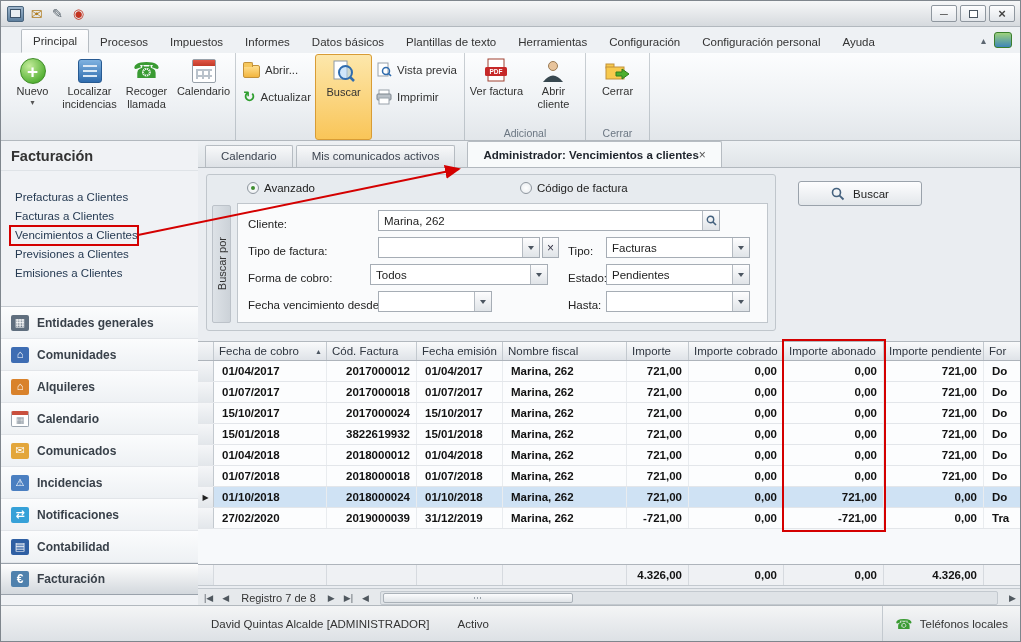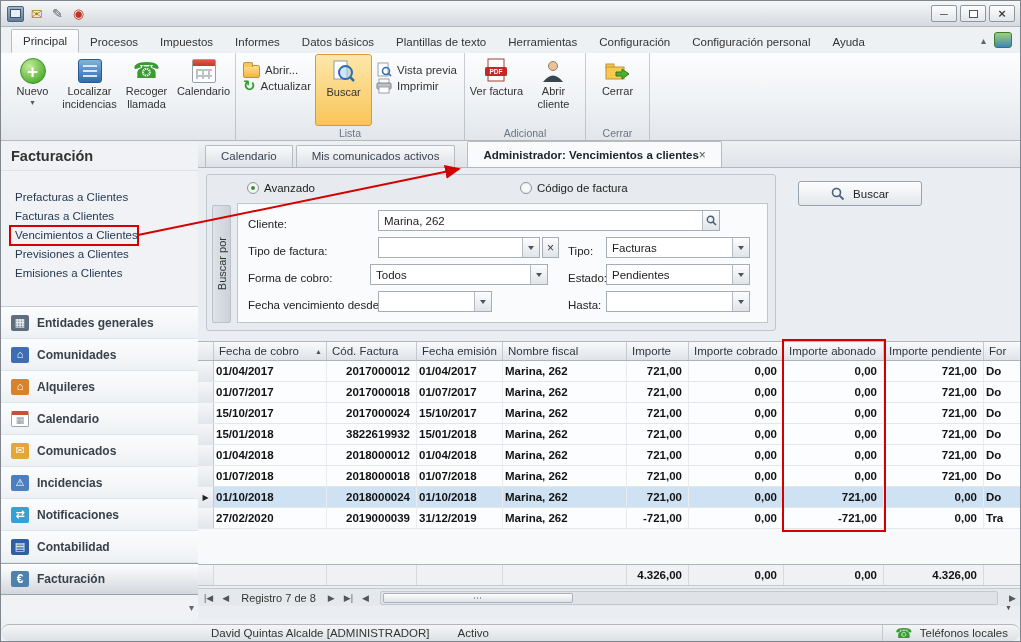--- a/index.html
+++ b/index.html
@@ -15,38 +15,38 @@
   .tbi-mail { color:#b07c1e; font-size:14px; }
   .tbi-edit { color:#55606a; font-size:13px; }
   .tbi-rec { color:#c3321f; font-size:13px; }
   .tb-title { position:absolute; left:0; width:100%; text-align:center; font-size:12px; color:#2f3640; }
   .tb-buttons { margin-left:auto; display:flex; gap:3px; padding-right:5px; z-index:2; }
   .tb-btn { width:26px; height:17px; border:1px solid #8f979f; border-radius:2px; background:linear-gradient(#fdfdfe,#e2e6ea); display:flex; align-items:center; justify-content:center; font-size:11px; color:#444; }
   .restore-glyph { width:9px; height:8px; border:1px solid #4a5560; background:#fff; }
   .close-glyph { font-size:13px; font-weight:bold; line-height:1; }
 
   
-  .ribbon-tabs { position:absolute; top:26px; left:0; width:100%; height:26px; display:flex; align-items:flex-end; padding-left:10px; background:#eef1f4; }
+  .ribbon-tabs { position:absolute; top:26px; left:0; width:100%; height:26px; display:flex; align-items:flex-end; padding-left:20px; background:#eef1f4; }
   .rtab { padding:5px 11px; color:#333; }
   .rtab.active { background:linear-gradient(#fdfdfe,#f4f6f8); border:1px solid #b6bcc2; border-bottom:1px solid #f8f9fa; border-radius:2px 2px 0 0; }
   .rtab-right { position:absolute; right:8px; top:31px; display:flex; gap:8px; align-items:center; }
   .chev-up { color:#5c6670; font-size:10px; }
   .win-ico { width:18px; height:16px; border-radius:3px; background:linear-gradient(#9ed27c,#3e86b8); border:1px solid #3a7e2c; }
 
   
   .ribbon-body { position:absolute; top:52px; left:0; width:100%; height:88px; background:linear-gradient(#fcfdfe 0%,#eef1f4 60%,#e2e6ea 100%); border-bottom:1px solid #b2b8be; display:flex; }
   .rgroup { display:flex; flex-direction:column; border-right:1px solid rgba(140,150,160,.45); padding:1px 3px 0; }
   .rg-items { flex:1; display:flex; align-items:stretch; }
   .rg-cap { height:14px; line-height:14px; text-align:center; font-size:10.5px; color:#6b7682; }
   .bigbtn { width:57px; border-radius:3px; display:flex; flex-direction:column; align-items:center; padding:3px 1px 1px; }
   .bicon { height:28px; display:flex; align-items:center; justify-content:center; }
   .blbl { font-size:11px; line-height:1.2; text-align:center; color:#333; }
   .bigbtn.highlight { background:linear-gradient(#fde7ab,#f9c558); border:1px solid #d89c35; }
   .drop-arrow { font-size:8px; color:#555; }
-  .smallcol { display:flex; flex-direction:column; padding:8px 4px; }
+  .smallcol { display:flex; flex-direction:column; gap:11px; padding:8px 4px; }
   .smallbtn { display:flex; align-items:center; gap:5px; color:#333; }
 
   .ico-nuevo { width:26px; height:26px; border-radius:50%; background:radial-gradient(circle at 35% 30%,#c4ec9a,#53b034 75%); border:1px solid #3f8d27; color:#fff; font-size:19px; font-weight:bold; display:flex; align-items:center; justify-content:center; line-height:1; }
   .ico-boxb { width:24px; height:24px; border-radius:3px; background:linear-gradient(#7fb2e0,#2f6cae); border:1px solid #275a92; position:relative; }
   .ico-boxb::after { content:""; position:absolute; left:4px; right:4px; top:5px; height:13px; background:repeating-linear-gradient(#dce9f5 0 2px, transparent 2px 5px); }
   .ico-phone-g { font-size:22px; color:#3a9b33; line-height:1; }
   .ico-cal { width:24px; height:24px; background:#fff; border:1px solid #98a1aa; border-radius:2px; position:relative; }
   .ico-cal::before { content:""; position:absolute; top:0; left:0; right:0; height:6px; background:linear-gradient(#e25746,#c23a28); }
   .ico-cal::after { content:""; position:absolute; left:3px; right:3px; top:9px; bottom:3px; background:repeating-linear-gradient(to right,#b9c2cb 0 2px,transparent 2px 6px),repeating-linear-gradient(#b9c2cb 0 2px,transparent 2px 6px); }
   .ico-folder { width:17px; height:13px; background:linear-gradient(#ffdf8e,#f2b53f); border:1px solid #c2913a; border-radius:2px; position:relative; margin-top:3px; }
@@ -101,36 +101,36 @@
 
   
   .grid { position:absolute; top:200px; left:0; width:100%; }
   .ghead { display:flex; height:20px; background:linear-gradient(#f9fafb,#dfe3e8); border-top:1px solid #b2b8be; border-bottom:1px solid #aeb4bb; }
   .gh { border-right:1px solid #c3c9cf; display:flex; align-items:center; padding-left:5px; color:#2f3640; overflow:hidden; white-space:nowrap; }
   .sort { margin-left:auto; padding-right:4px; font-size:7px; color:#4b5560; }
   .grow { display:flex; height:21px; background:#fcfdfe; border-bottom:1px solid #e3e6ea; }
   .grow.selected { background:#cfe2f4; }
   .gc { border-right:1px solid #e9ecef; display:flex; align-items:center; font-weight:bold; color:#121212; overflow:hidden; white-space:nowrap; }
   .num { justify-content:flex-end; padding-right:6px; }
-  .txt { padding-left:2px; }
+  .txt { padding-left:8px; }
   .ind { width:16px; background:linear-gradient(#f5f6f8,#e3e7eb); border-right:1px solid #c3c9cf; display:flex; align-items:center; justify-content:center; font-size:8px; color:#222; font-weight:normal; padding:0; }
   .c1 { width:113px; } .c2 { width:90px; } .c3 { width:86px; } .c4 { width:124px; }
   .c5 { width:62px; } .c6 { width:95px; } .c7 { width:100px; } .c8 { width:100px; } .c9 { flex:1; }
   .gspacer { height:35px; background:#f7f9fb; }
   .gtotals { display:flex; height:22px; border-top:1px solid #aeb4bb; border-bottom:1px solid #c3c9cf; background:#eff1f4; }
   .gtotals .gc { border-right:1px solid #d6dadf; }
   .pager { display:flex; align-items:center; height:18px; margin-top:2px; background:#e6e9ec; border-top:1px solid #c3c9cf; padding:0 4px; gap:5px; color:#444; }
   .pbtn { font-size:9px; color:#50585f; padding:0 2px; }
   .pager-label { font-size:11px; color:#333; margin:0 5px; }
   .hscroll { flex:1; height:14px; background:#dfe3e7; border:1px solid #c3c9cf; border-radius:2px; position:relative; margin:0 4px; }
   .hthumb { position:absolute; left:2px; top:1px; bottom:1px; width:190px; background:linear-gradient(#fbfcfd,#dfe3e7); border:1px solid #aab1b8; border-radius:2px; }
   .hthumb::after { content:""; position:absolute; left:50%; top:3px; bottom:3px; width:8px; transform:translateX(-50%); background:repeating-linear-gradient(to right,#99a1a9 0 1px,transparent 1px 3px); }
 
   
-  .statusbar { position:absolute; left:0; bottom:0; width:100%; height:17px; background:linear-gradient(#f4f5f6,#dde1e5); border-top:1px solid #b2b8be; display:flex; align-items:center; color:#333;border-radius:12px; }
+  .statusbar { position:absolute; left:0; bottom:0; width:100%; height:36px; background:linear-gradient(#f4f5f6,#dde1e5); border-top:1px solid #b2b8be; display:flex; align-items:center; color:#333; }
   .sb-user { margin-left:210px; }
   .sb-state { margin-left:28px; }
   .sb-right { margin-left:auto; display:flex; align-items:center; gap:7px; border-left:1px solid #c3c9cf; padding:0 12px; height:100%; }
   .phone-glyph { color:#3a9b33; font-size:14px; line-height:1; }
 
   .annot { position:absolute; inset:0; pointer-events:none; z-index:60; }
 </style>
 </head>
 <body>
 
@@ -237,21 +237,20 @@
           <div class="smallbtn">
             <svg width="16" height="16">
                 <rect x="3" y="1" width="10" height="5" fill="#ffffff" stroke="#98a1aa"></rect>
                 <rect x="1" y="5" width="14" height="6" rx="1" fill="#b9c0c7" stroke="#7d858d"></rect>
                 <rect x="3" y="9" width="10" height="6" fill="#ffffff" stroke="#98a1aa"></rect>
               </svg>
             <span>Imprimir</span>
           </div>
         </div>
       </div>
-      <div class="rg-cap">Lista</div>
     </div>
 
     <div class="rgroup">
       <div class="rg-items">
         <div class="bigbtn">
           <div class="bicon">
             <svg width="26" height="26">
                 <rect x="5" y="1" width="16" height="22" fill="#ffffff" stroke="#a04030"></rect>
                 <rect x="2" y="9" width="22" height="9" rx="1.5" fill="#c62828"></rect>
                 <text x="13" y="16" font-size="6.5" fill="#ffffff" text-anchor="middle" font-weight="bold" font-family="Liberation Sans, sans-serif">PDF</text>

